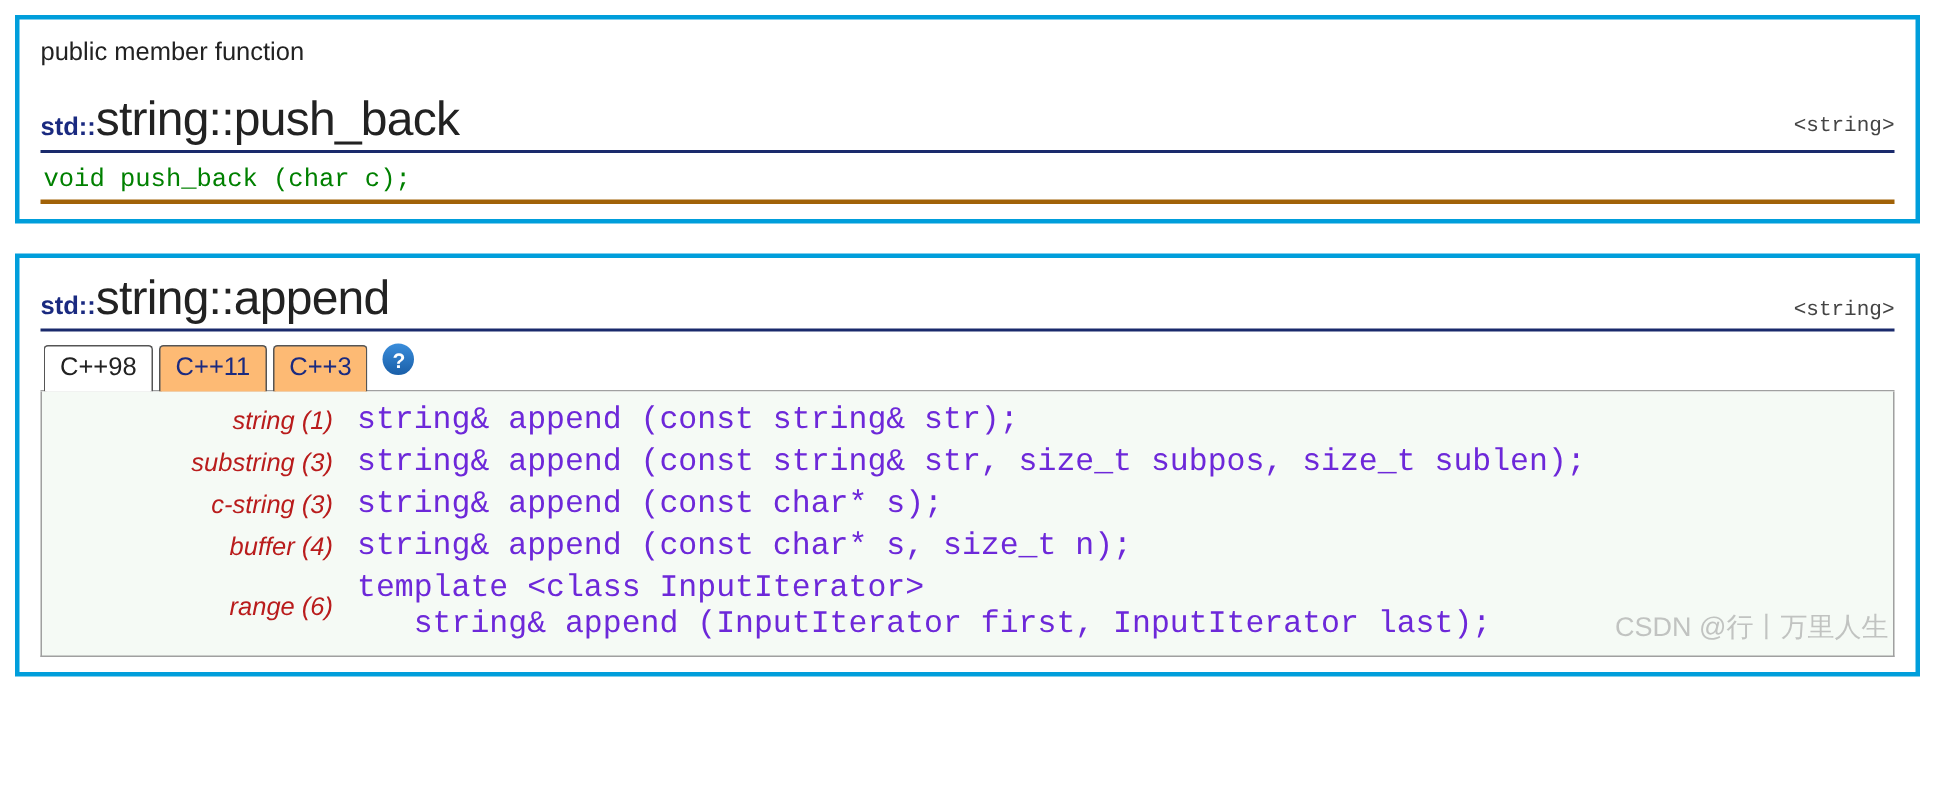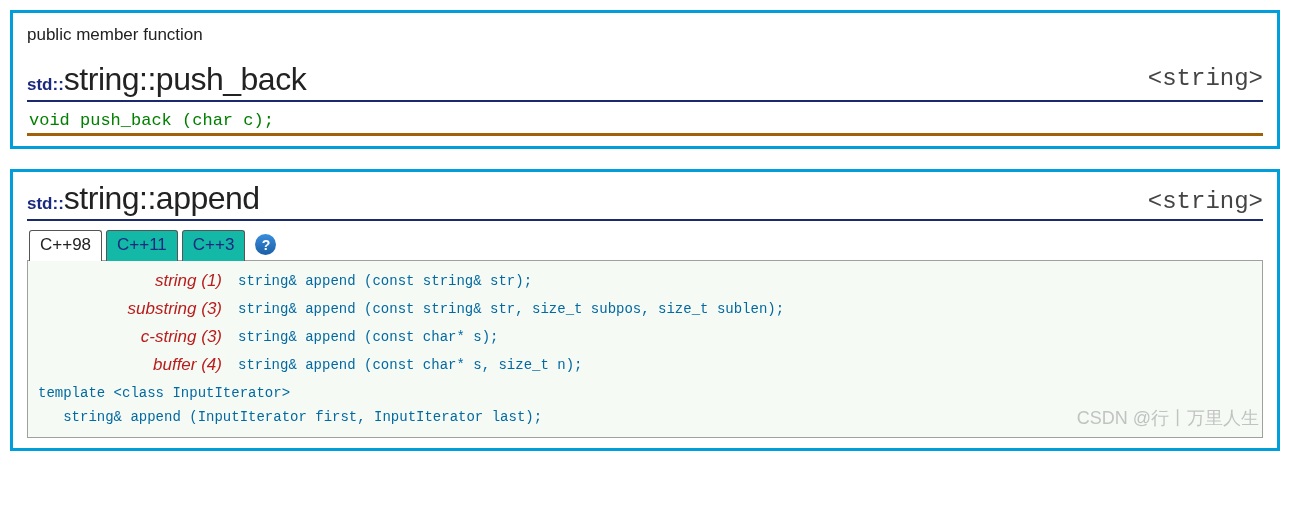--- a/index.html
+++ b/index.html
@@ -39,49 +39,49 @@
     color: #222;
     font-weight: normal;
     font-size: 32px;
     font-family: Verdana, Arial, sans-serif;
     letter-spacing: -0.5px;
   }
   .header-tag {
     position: absolute;
     right: 14px;
     font-family: "Courier New", monospace;
-    font-size: 24px;
+    font-size: 14px;
     color: #444;
+    margin-top: 11px;
   }
   .panel1-header { top: 52px; }
   .panel2-header { top: 16px; }
   .sig {
     font-family: "Courier New", monospace;
     font-size: 17px;
     color: #008000;
     border-bottom: 3px solid #a16207;
     padding: 3px 0 3px 2px;
   }
   .tabs {
     display: flex;
-    align-items: center;
     gap: 4px;
     margin-top: 8px;
     margin-bottom: 0;
     border-bottom: 1px solid #a0a0a0;
     padding-left: 2px;
   }
   .tab {
     border: 1px solid #555;
     border-bottom: none;
     padding: 4px 10px 6px 10px;
     font-size: 17px;
     font-family: Verdana, Arial, sans-serif;
     color: #1a2a80;
-    background: #14b8a6;
+    background: #fdba74;
     position: relative;
     top: 1px;
     border-radius: 3px 3px 0 0;
   }
   .tab.active {
     color: #222;
     background: #fff;
   }
   .help-icon {
     width: 21px;
@@ -115,22 +115,22 @@
     color: #b91c1c;
     font-size: 17px;
     padding-right: 16px;
     font-family: Verdana, Arial, sans-serif;
     flex-shrink: 0;
     line-height: 24px;
   }
   .overload-label.range { padding-top: 12px; }
   .overload-sig {
     font-family: "Courier New", monospace;
-    font-size: 14px;
-    color: #0369a1;
+    font-size: 21px;
+    color: #6d28d9;
     white-space: pre;
     line-height: 24px;
   }
   .watermark {
     position: absolute;
     right: 18px;
     bottom: 18px;
     color: rgba(150,150,150,0.55);
     font-size: 18px;
     font-family: Arial, sans-serif;
@@ -174,19 +174,20 @@
     </div>
     <div class="overload-row">
       <div class="overload-label">c-string (3)</div>
       <div class="overload-sig">string&amp; append (const char* s);</div>
     </div>
     <div class="overload-row">
       <div class="overload-label">buffer (4)</div>
       <div class="overload-sig">string&amp; append (const char* s, size_t n);</div>
     </div>
     <div class="overload-row">
+      <div class="overload-label range">range (6)</div>
       <div class="overload-sig">template &lt;class InputIterator&gt;
    string&amp; append (InputIterator first, InputIterator last);</div>
     </div>
   </div>
 
   <div class="watermark">CSDN @行丨万里人生</div>
 </div>
 
 </body></html>

